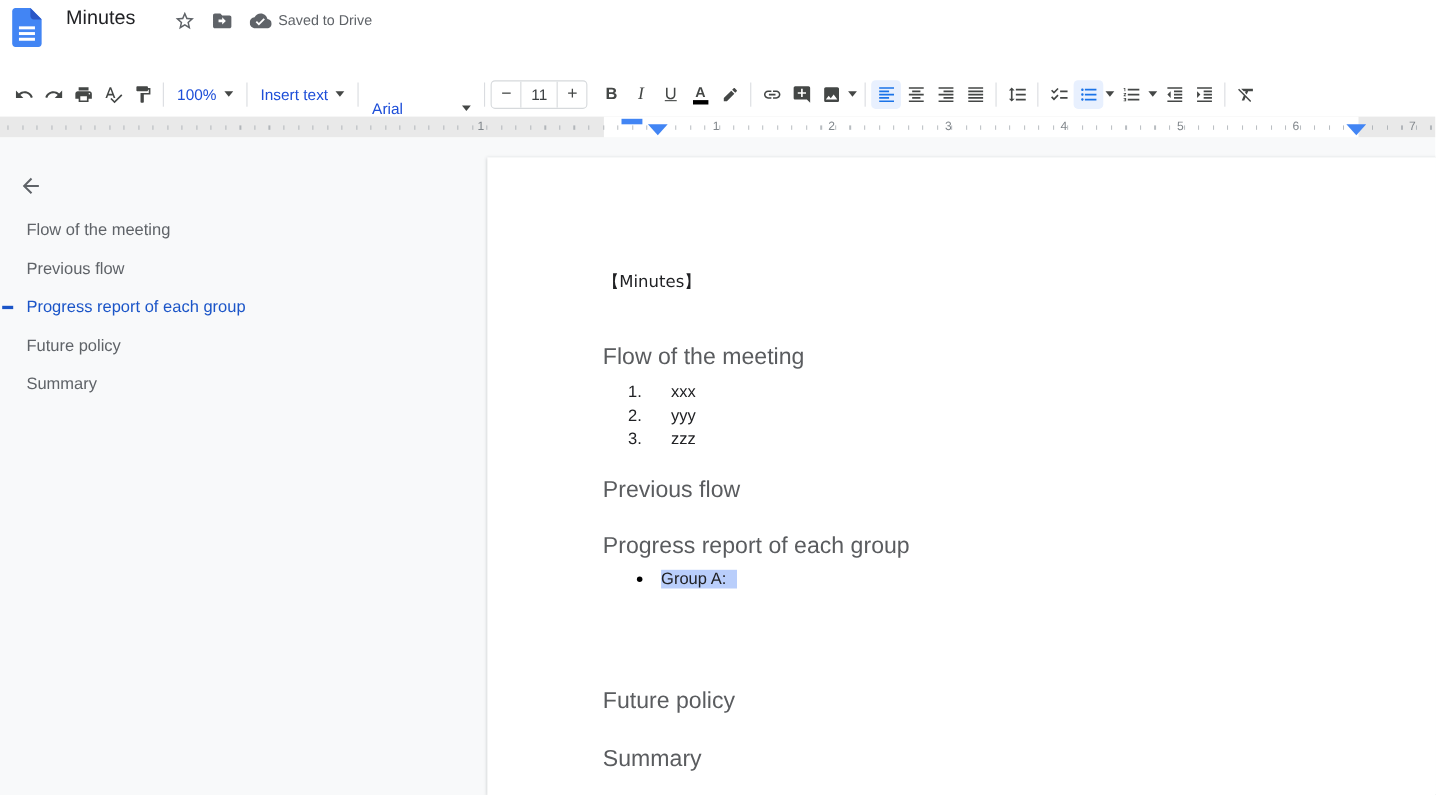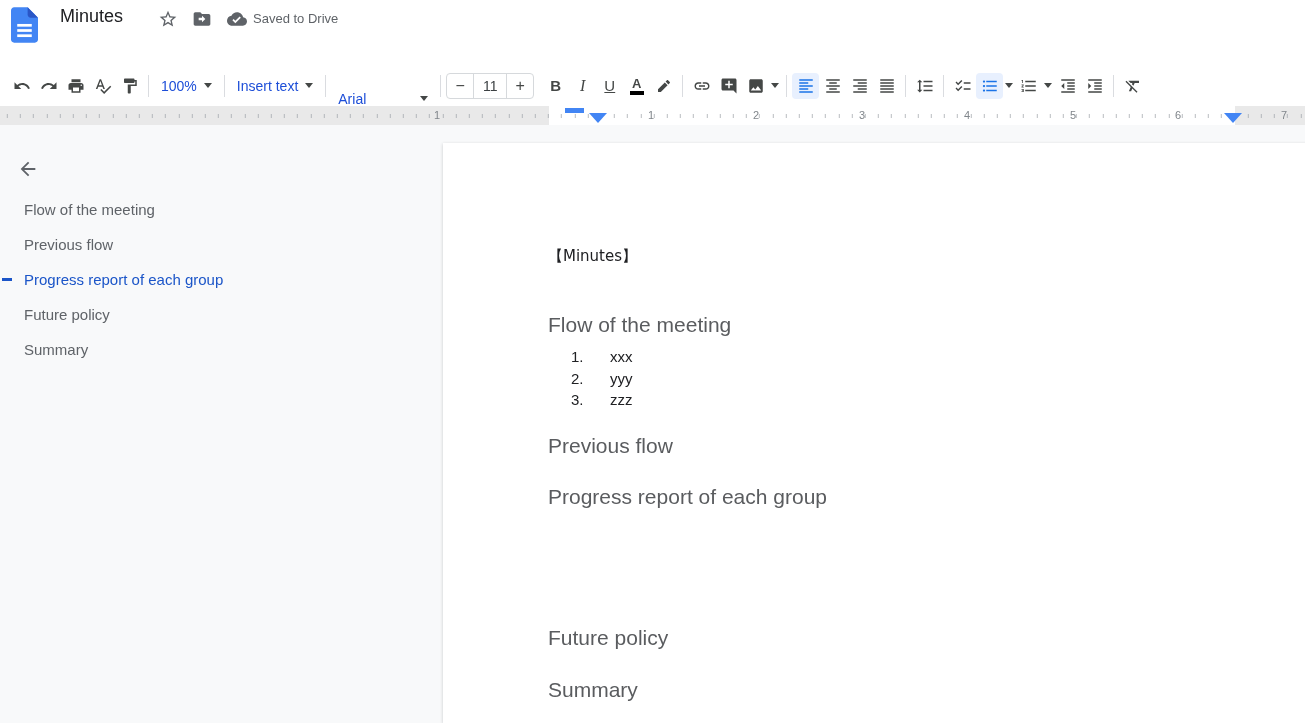--- a/index.html
+++ b/index.html
@@ -334,20 +334,24 @@
           <div class="doc-li">
             <span class="num">3.</span>
             <span class="txt">zzz</span>
           </div>
         </div>
 
         <div class="doc-h" style="top:291px">Previous flow</div>
         <div class="doc-h" style="top:342px">Progress report of each group</div>
 
         <div class="doc-list" style="top:373px">
+          <div class="doc-li">
+            <span class="bullet"></span>
+            <span class="btxt sel">Group A:</span>
+          </div>
         </div>
 
         <div class="doc-h" style="top:483px">Future policy</div>
         <div class="doc-h" style="top:535px">Summary</div>
       </div>
     </div>
   </div>
 </div>
 
 </body></html>

